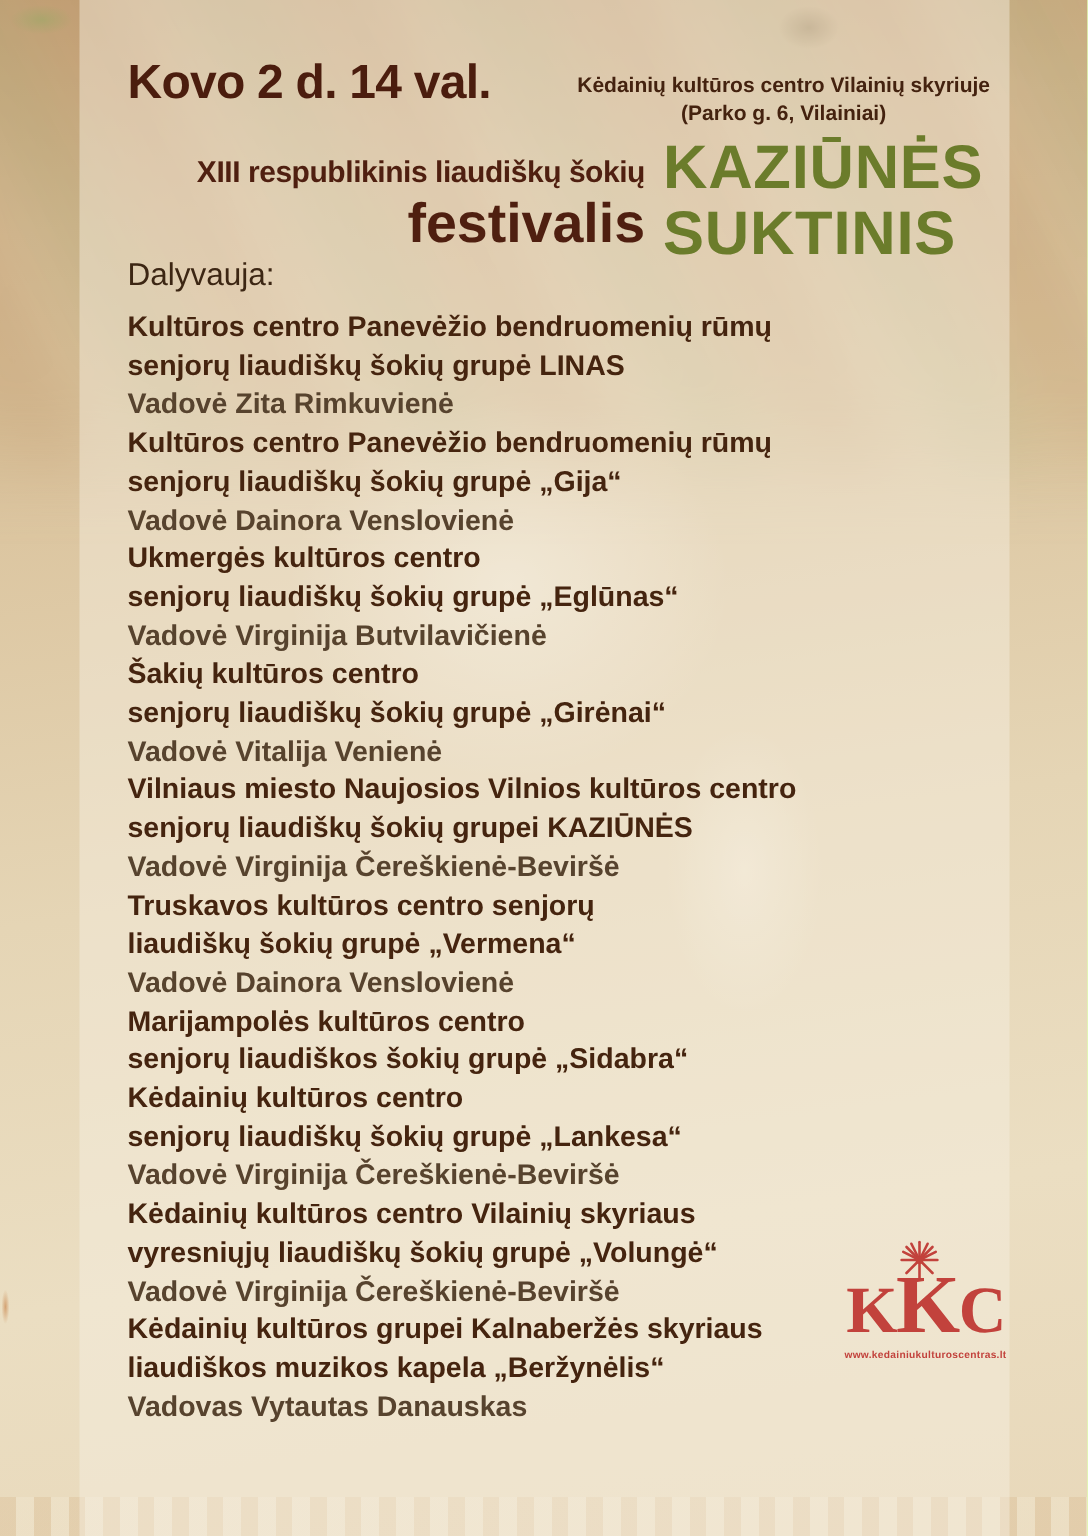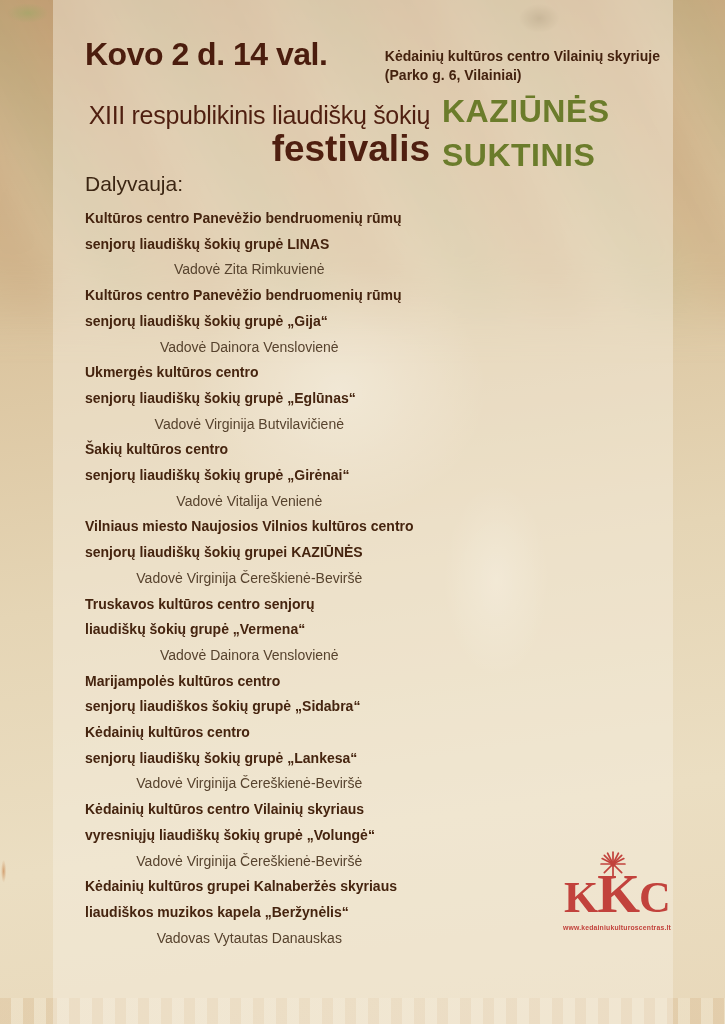--- a/index.html
+++ b/index.html
@@ -25,36 +25,36 @@
     background:repeating-linear-gradient(62deg,
       rgba(143,152,92,.55) 0 36px, rgba(216,184,132,.45) 36px 74px,
       rgba(168,122,72,.50) 74px 112px, rgba(228,207,162,.45) 112px 156px);}
   .bottom-band{position:absolute;left:0;right:0;bottom:0;height:26px;opacity:.45;
     background:repeating-linear-gradient(90deg, rgba(210,172,126,.55) 0 11px, rgba(246,238,220,.6) 11px 23px);}
   .overlay{position:absolute;left:53px;top:0;width:620px;height:1024px;background:rgba(246,239,226,.45);}
 
   .content{position:absolute;inset:0;}
 
   .date{position:absolute;left:85px;top:36px;font-size:32px;font-weight:bold;color:#4b1d0e;letter-spacing:-.5px;}
-  .venue{position:absolute;right:65px;top:47px;text-align:left;font-size:14px;font-weight:bold;
+  .venue{position:absolute;right:65px;top:47px;text-align:center;font-size:14px;font-weight:bold;
          line-height:19px;color:#44220f;}
 
   .title-left{position:absolute;right:295px;top:101px;text-align:right;color:#4f1f10;white-space:nowrap;}
-  .title-left .t1{font-size:25px;font-weight:normal;line-height:28px;letter-spacing:-.3px;}
+  .title-left .t1{font-size:20px;font-weight:bold;line-height:28px;letter-spacing:-.3px;}
   .title-left .t2{font-size:37px;font-weight:bold;line-height:40px;}
-  .title-right{position:absolute;left:442px;top:89px;color:#6b7c2b;font-size:32px;font-weight:bold;
+  .title-right{position:absolute;left:442px;top:89px;color:#6b7c2b;font-size:41px;font-weight:bold;
          line-height:44px;letter-spacing:.5px;white-space:nowrap;}
 
   .dalyvauja{position:absolute;left:85px;top:172px;font-size:21px;color:#3c2613;}
 
-  .list{position:absolute;left:85px;top:206px;font-size:14px;line-height:25.7px;white-space:nowrap;}
+  .list{position:absolute;left:85px;top:206px;font-size:19px;line-height:25.7px;white-space:nowrap;}
   .list .g{font-weight:bold;color:#45240f;}
-  .list .l{font-weight:normal;color:#57432e;text-align:center;}
+  .list .l{font-weight:bold;color:#57432e;}
 
-  .logo{position:absolute;left:558px;top:866px;width:118px;text-align:center;color:#c2423c;}
+  .logo{position:absolute;left:558px;top:842px;width:118px;text-align:center;color:#c2423c;}
   .kkc-row{font-family:"Liberation Serif",serif;font-weight:bold;line-height:1;letter-spacing:-1px;}
   .kkc-row .lk{font-size:44px;}
   .kkc-row .lk2{font-size:55px;position:relative;display:inline-block;}
   .kkc-star{position:absolute;top:-15px;left:3px;width:26px;height:26px;}
   .logo-url{font-size:6.8px;font-weight:bold;margin-top:3px;letter-spacing:.2px;}
 </style>
 </head>
 <body>
 
 <div class="poster">

